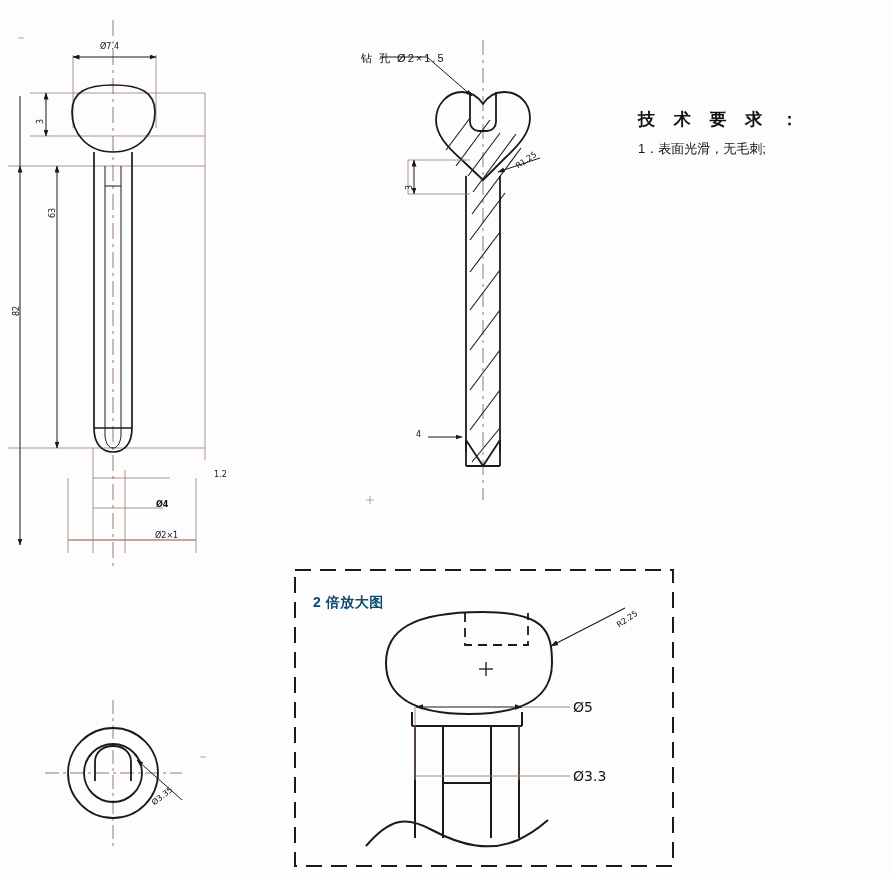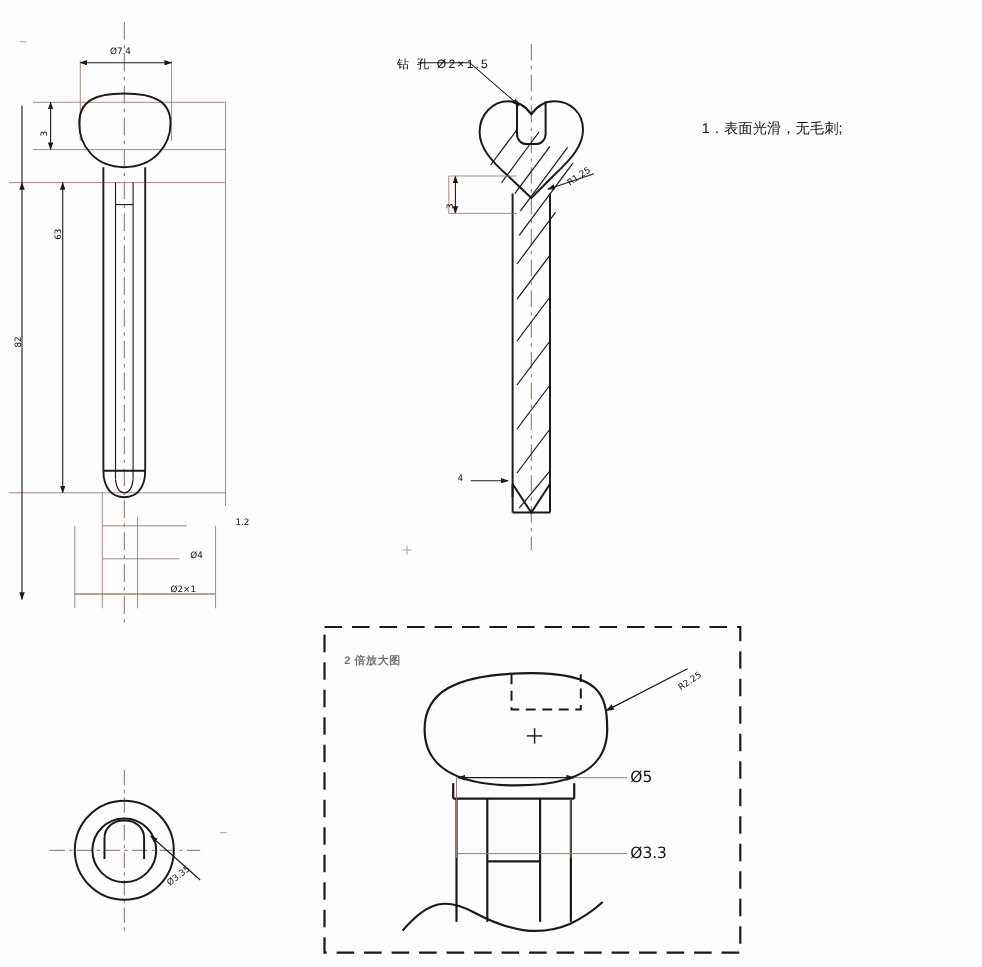--- a/index.html
+++ b/index.html
@@ -38,23 +38,23 @@
     font-size: 13px;
     letter-spacing: 0px;
     margin-bottom: 4px;
     white-space: nowrap;
     font-weight: 500;
   }
   .detail-title {
     position: absolute;
     left: 313px;
     top: 594px;
-    font-size: 10px;
+    font-size: 14px;
     font-weight: 700;
-    color: #737373;
+    color: #0c4a6e;
     letter-spacing: 0.5px;
   }
   .dim {
     position: absolute;
     font-family: "DejaVu Sans", sans-serif;
     font-size: 8px;
     color: #111;
     white-space: nowrap;
   }
   .dim.big { font-size: 14px; }
@@ -267,34 +267,35 @@
 
     <g stroke="#9b7a6a" stroke-width="0.9" fill="none" opacity="0.75">
       <line x1="366" y1="500" x2="374" y2="500"></line>
       <line x1="370" y1="496" x2="370" y2="504"></line>
       <line x1="18" y1="38" x2="24" y2="38"></line>
       <line x1="200" y1="757" x2="206" y2="757"></line>
     </g>
   </svg>
 
   <div class="notes-block">
+    <div class="notes-title">技 术 要 求 ：</div>
     <div class="note-line">1．表面光滑，无毛刺;</div>
   </div>
 
   <div class="dim" style="left:100px; top:42px;">Ø7.4</div>
 
   <div class="dim rot90" style="left:36px; top:124px;">3</div>
 
   <div class="dim rot90" style="left:48px; top:218px;">63</div>
 
   <div class="dim rot90" style="left:12px; top:316px;">82</div>
 
   <div class="dim" style="left:170px; top:470px;margin-left:44px;">1.2</div>
 
-  <div class="dim" style="left:173px; top:500px;">Ø4</div>
+  <div class="dim" style="left:156px; top:500px;font-weight:bold;">Ø4</div>
 
   <div class="dim" style="left:155px; top:531px;">Ø2×1</div>
 
   <div class="anno" style="left:361px; top:32px; font-size:11px;">钻 孔 Ø2×1.5</div>
 
   <div class="dim rot90" style="left:405px; top:190px;">3</div>
 
   <div class="dim rot40" style="left:514px; top:163px;">R1.25</div>
 
   <div class="dim" style="left:416px; top:430px;">4</div>

